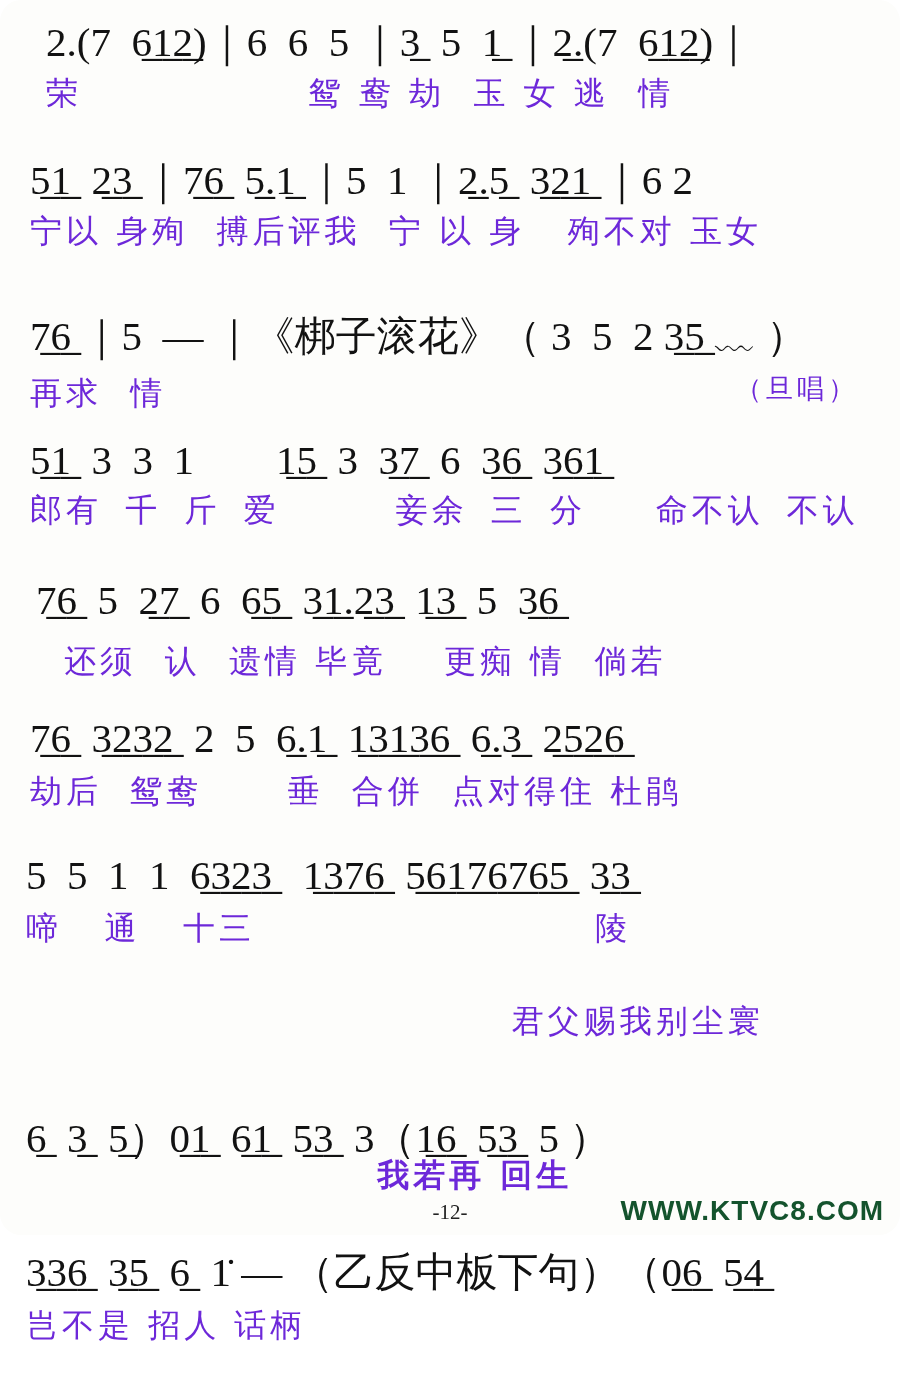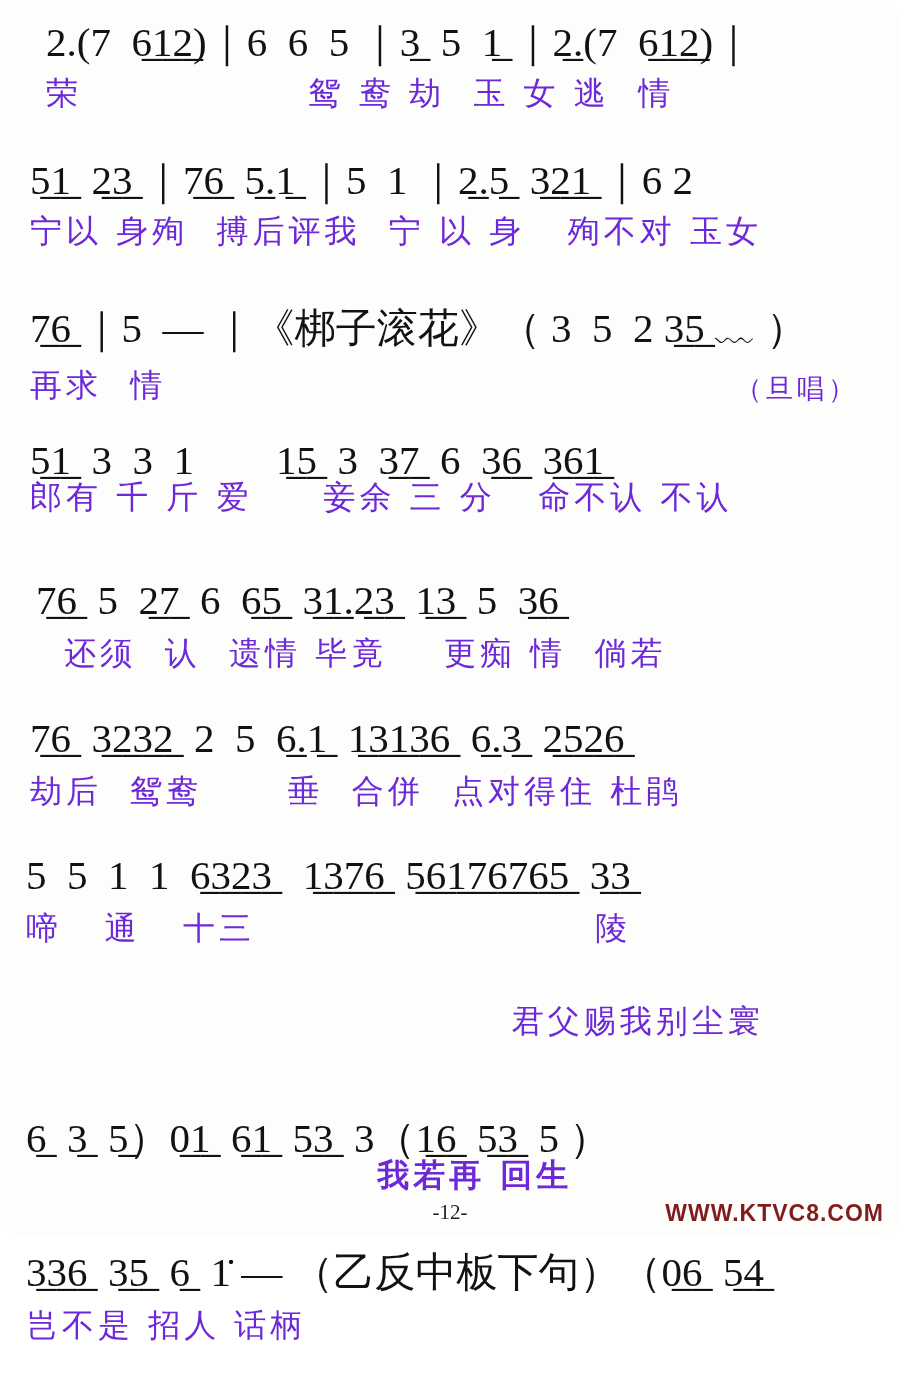--- a/index.html
+++ b/index.html
@@ -51,55 +51,55 @@
     text-align: center;
     font-family: "Liberation Serif", serif;
     font-size: 21px;
     color: #222;
   }
   #watermark {
     position: absolute;
     right: 16px;
     bottom: 8px;
     font-family: "Liberation Sans", sans-serif;
-    font-size: 23px;
+    font-size: 28px;
     letter-spacing: 1px;
-    color: #7f1d1d;
+    color: #14532d;
     font-weight: bold;
   }
 </style>
 </head>
 <body>
 
 <div id="sheet">
 
   <div class="blk" style="left:46px; top:22px;">
     <div class="notes">2.(7  6̲1̲2̲)｜6  6  5 ｜3̲  5  1̲ ｜2̲.(7  6̲1̲2̲)｜</div>
     <div class="lyr" style="margin-top:14px;">荣                鸳 鸯 劫  玉 女 逃  情</div>
   </div>
 
   <div class="blk" style="left:30px; top:160px;">
     <div class="notes">5̲1̲  2̲3̲ ｜7̲6̲  5̲.1̲ ｜5  1 ｜2̲.5̲  3̲2̲1̲ ｜6 2</div>
     <div class="lyr" style="margin-top:14px;">宁以 身殉  搏后评我  宁 以 身   殉不对 玉女</div>
   </div>
 
-  <div class="blk" style="left:30px; top:308px;">
+  <div class="blk" style="left:30px; top:316px;">
     <div class="notes">7̲6̲ ｜5  — ｜《梆子滚花》（ 3  5  2 3̲5̲ ﹏ ）</div>
     <div class="lyr" style="margin-top:20px;">再求  情</div>
   </div>
   <div class="blk lyr small" style="left:735px; top:375px;">（旦唱）</div>
 
   <div class="blk" style="left:30px; top:440px;">
     <div class="notes">5̲1̲  3  3  1        1̲5̲  3  3̲7̲  6  3̲6̲  3̲6̲1̲</div>
-    <div class="lyr" style="">郎有 千 斤 爱     妾余 三 分   命不认 不认</div>
+    <div class="lyr" style="margin-top:16px;font-family:Liberation Mono, monospace;">郎有 千 斤 爱     妾余 三 分   命不认 不认</div>
   </div>
 
   <div class="blk" style="left:36px; top:580px;">
     <div class="notes">7̲6̲  5  2̲7̲  6  6̲5̲  3̲1̲.2̲3̲  1̲3̲  5  3̲6̲</div>
-    <div class="lyr" style="margin-top:16px;">  还须  认  遗情 毕竟    更痴 情  倘若</div>
+    <div class="lyr" style="margin-top:24px;">  还须  认  遗情 毕竟    更痴 情  倘若</div>
   </div>
 
   <div class="blk" style="left:30px; top:718px;">
     <div class="notes">7̲6̲  3̲2̲3̲2̲  2  5  6̲.1̲  1̲3̲1̲3̲6̲  6̲.3̲  2̲5̲2̲6̲</div>
     <div class="lyr" style="margin-top:16px;">劫后  鸳鸯      垂  合併  点对得住 杜鹃</div>
   </div>
 
   <div class="blk" style="left:26px; top:855px;">
     <div class="notes">5  5  1  1  6̲3̲2̲3̲   1̲3̲7̲6̲  5̲6̲1̲7̲6̲7̲6̲5̲  3̲3̲</div>
     <div class="lyr" style="margin-top:16px;">啼   通   十三                        陵</div>

